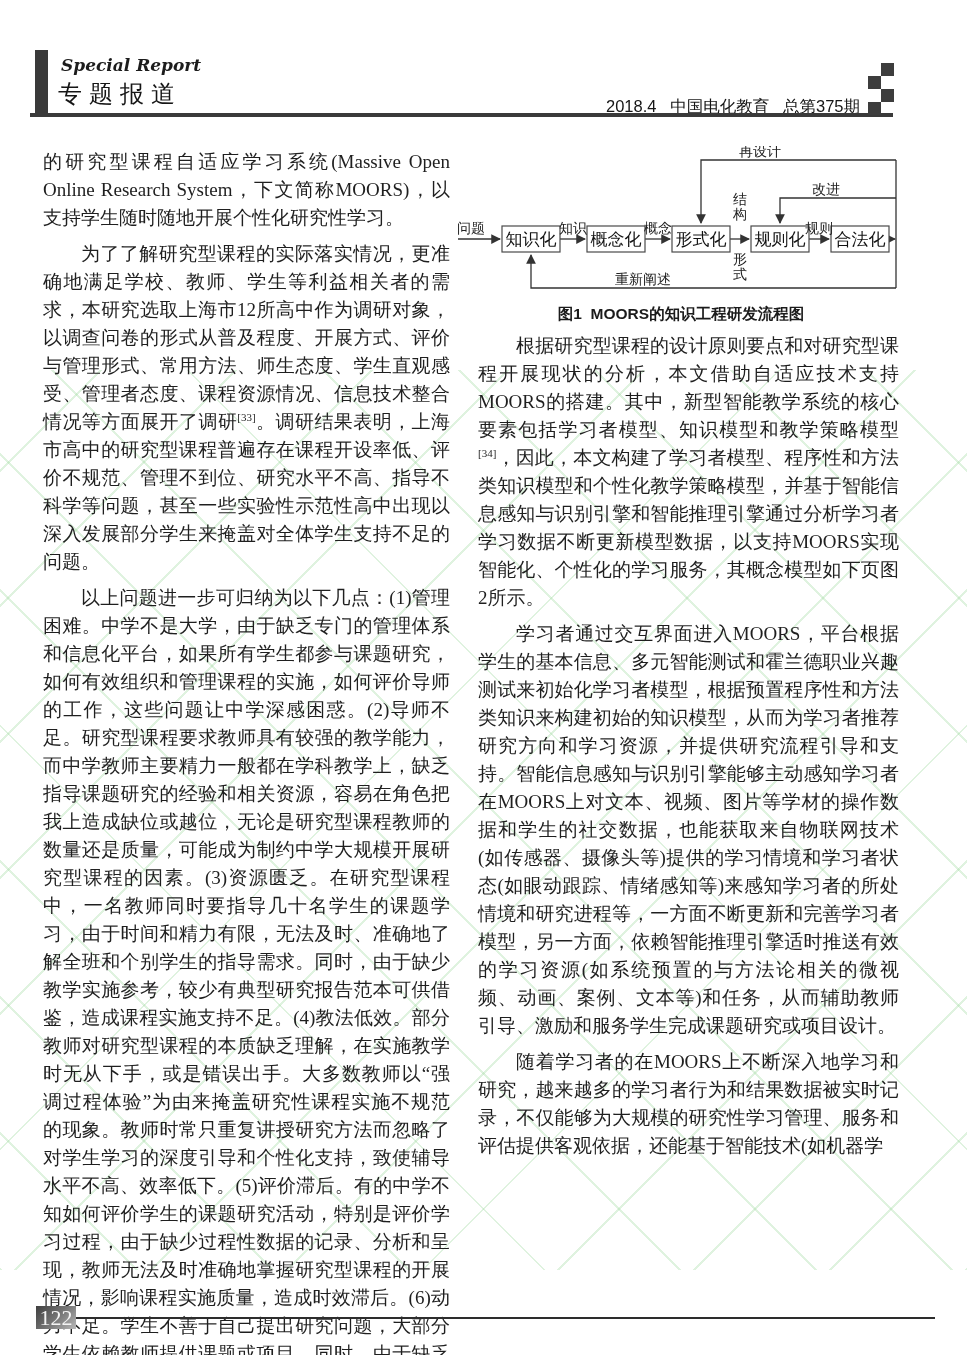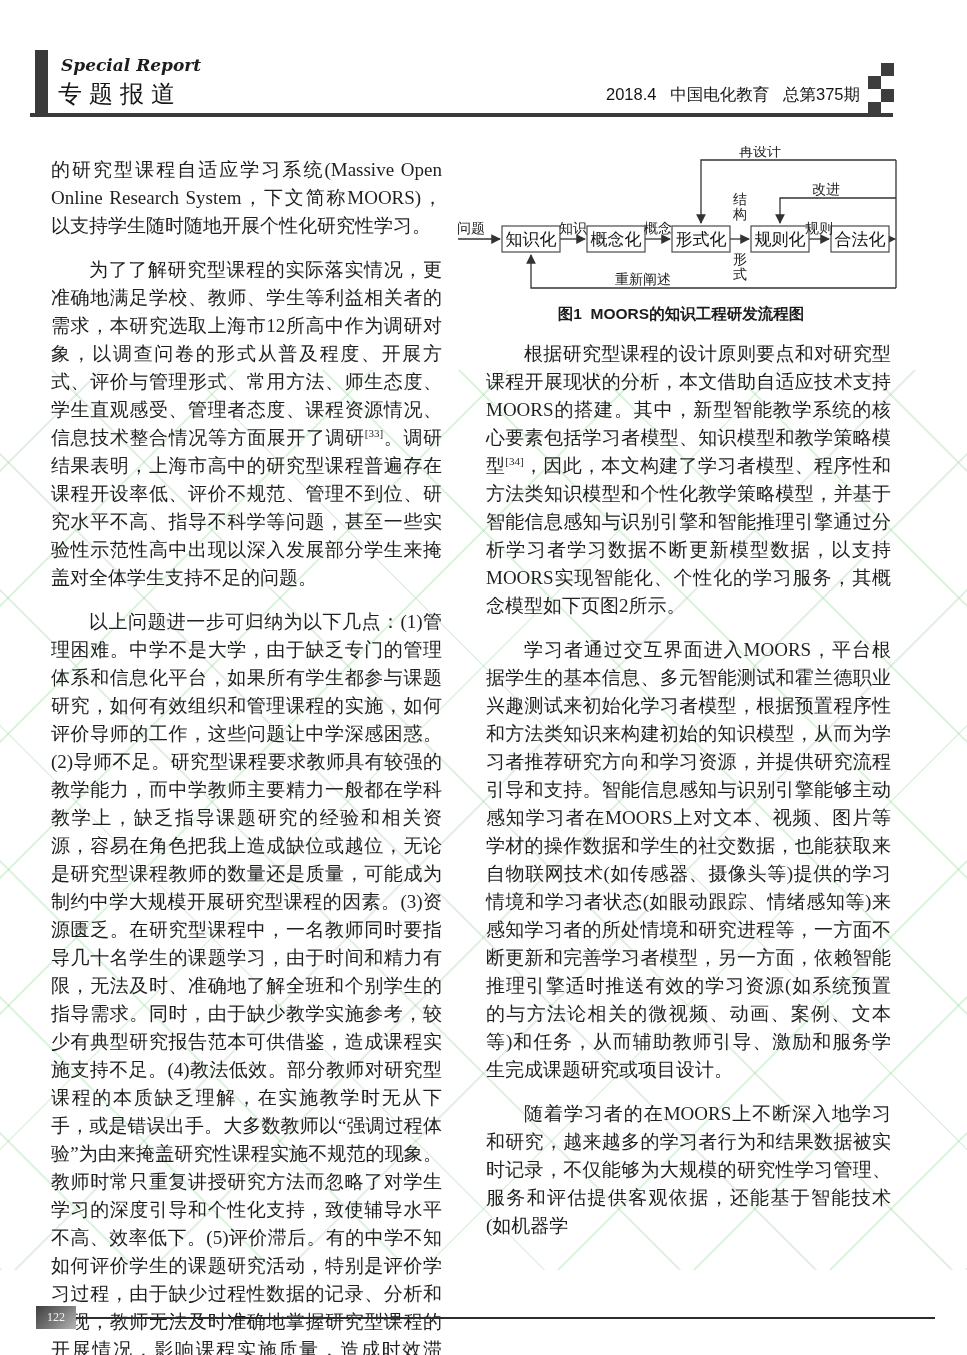--- a/index.html
+++ b/index.html
@@ -20,54 +20,54 @@
   .hdr-bar{position:absolute;left:35px;top:50px;width:13px;height:64px;background:#3a3a3a;z-index:2;}
   .hdr-tagline-en{
     position:absolute;left:61px;top:55px;font-size:17px;font-style:italic;font-weight:bold;
     color:#1c1c1c;z-index:2;font-family:"DejaVu Serif","Liberation Serif",serif;text-align:right;
   }
   .hdr-tagline-zh{
     position:absolute;left:58px;top:78px;font-size:24px;letter-spacing:7px;color:#151515;
     font-family:"Liberation Sans","DejaVu Sans",sans-serif;font-weight:400;z-index:2;
   }
   .hdr-issue{
-    position:absolute;right:107px;top:84px;font-size:16.5px;color:#151515;white-space:pre;
+    position:absolute;right:107px;top:96px;font-size:16.5px;color:#151515;white-space:pre;
     font-family:"Liberation Sans","DejaVu Sans",sans-serif;z-index:2;
   }
   .hdr-rule{position:absolute;left:30px;top:113px;width:863px;height:4px;background:#3a3a3a;z-index:2;}
   .checker{position:absolute;z-index:2;width:13px;height:13px;background:#3d3d3d;}
   .ck1{left:881px;top:63px;} .ck2{left:868px;top:76px;} .ck3{left:881px;top:89px;} .ck4{left:868px;top:102px;}
   
   .col{
     position:absolute;top:140px;font-size:19px;line-height:28px;text-align:justify;
     z-index:1;
   }
   .col-left{left:35px;width:423px;}
   .col-right{left:470px;width:437px;}
-  .para{margin:16px;}
+  .para{margin:8px;}
   .para.indent{text-indent:2em;}
   .para sup{font-size:11px;line-height:0;}
   
   .figure{margin:6px 0 6px -12px;width:446px;}
   .figure svg{display:block;}
   .fig-caption{
     text-align:center;font-family:"Liberation Sans","DejaVu Sans",sans-serif;
     font-weight:bold;font-size:15.5px;color:#1b1b1b;margin-top:6px;white-space:pre;
     text-indent:0;line-height:20px;
   }
   .flow-line{stroke:#333;stroke-width:1.3;fill:none;}
   .flow-box{fill:#ffffff;stroke:#4a4a4a;stroke-width:1.2;}
   .box-label{font-size:17px;fill:#111;text-anchor:middle;font-family:"Liberation Serif","DejaVu Serif",serif;}
   .edge-label{font-size:14px;fill:#222;text-anchor:middle;font-family:"Liberation Serif","DejaVu Serif",serif;}
   .fb-label{font-size:14px;fill:#222;text-anchor:middle;font-family:"Liberation Serif","DejaVu Serif",serif;}
   
   .page-badge{
     position:absolute;left:36px;top:1306px;width:40px;height:23px;z-index:2;
     background:linear-gradient(135deg,#3f3f3f 0%,#7a7a7a 55%,#b8b8b8 100%);
-    color:#f4f4f4;font-size:12px;text-align:center;line-height:23px;
+    color:#f4f4f4;font-size:22px;text-align:center;line-height:23px;
     font-family:"Liberation Serif","DejaVu Serif",serif;
   }
   .footer-rule{position:absolute;left:76px;top:1317px;width:859px;height:2px;background:#2d2d2d;z-index:2;}
 </style>
 </head>
 <body>
 
 <div class="watermark"></div>
 
 <div class="hdr-bar"></div>

